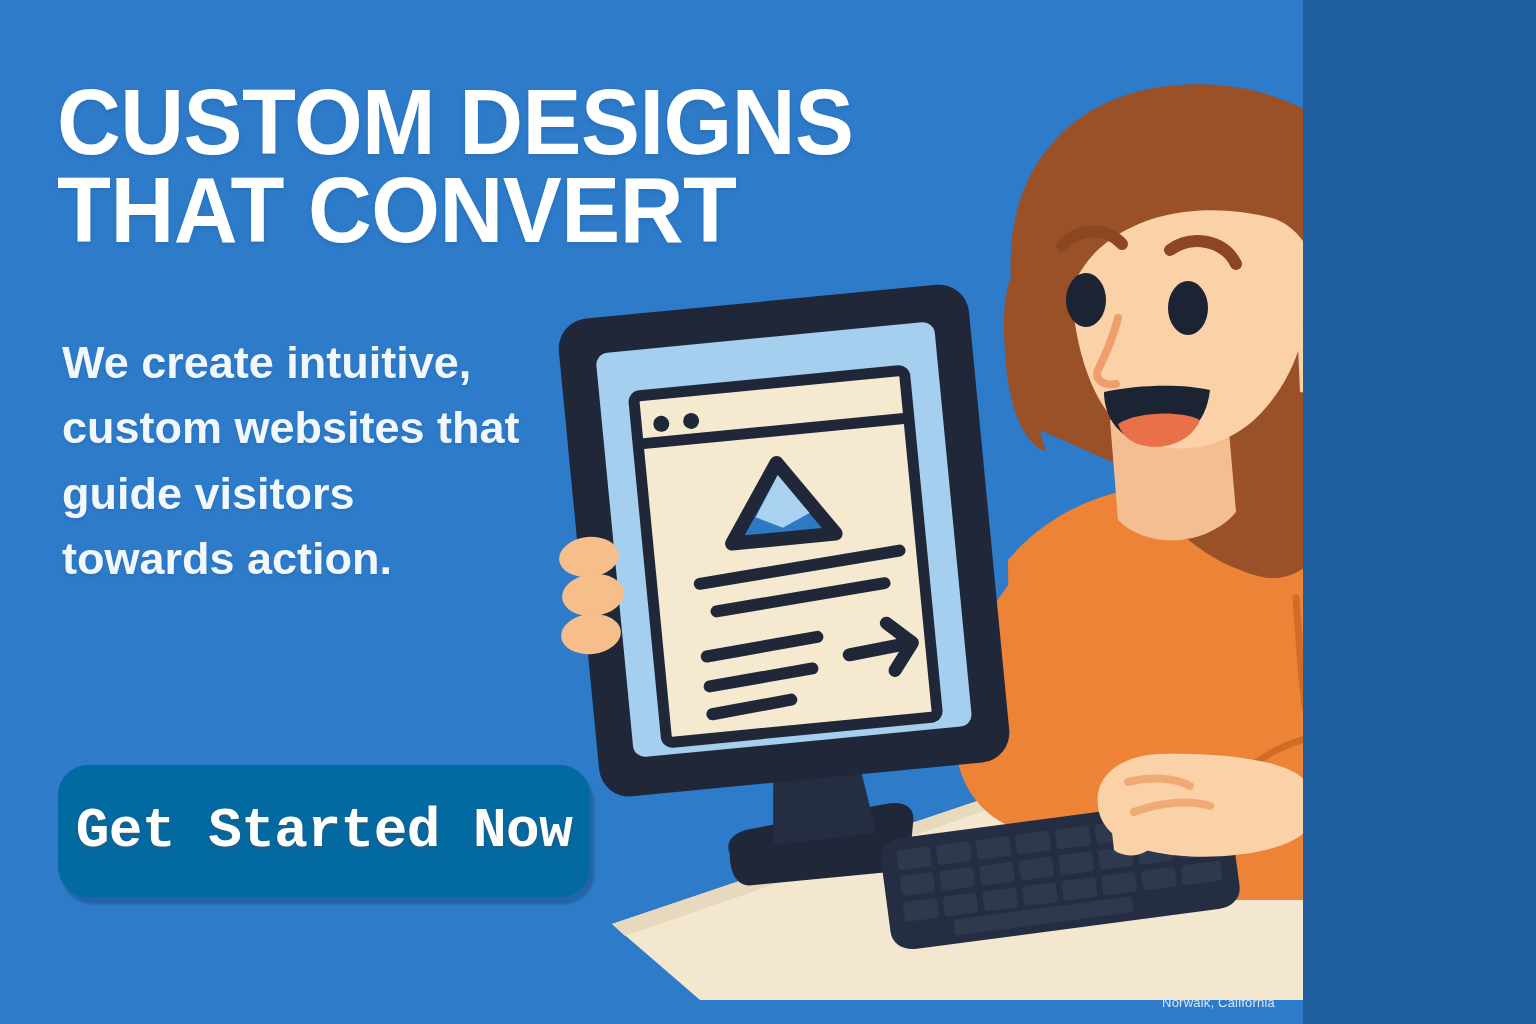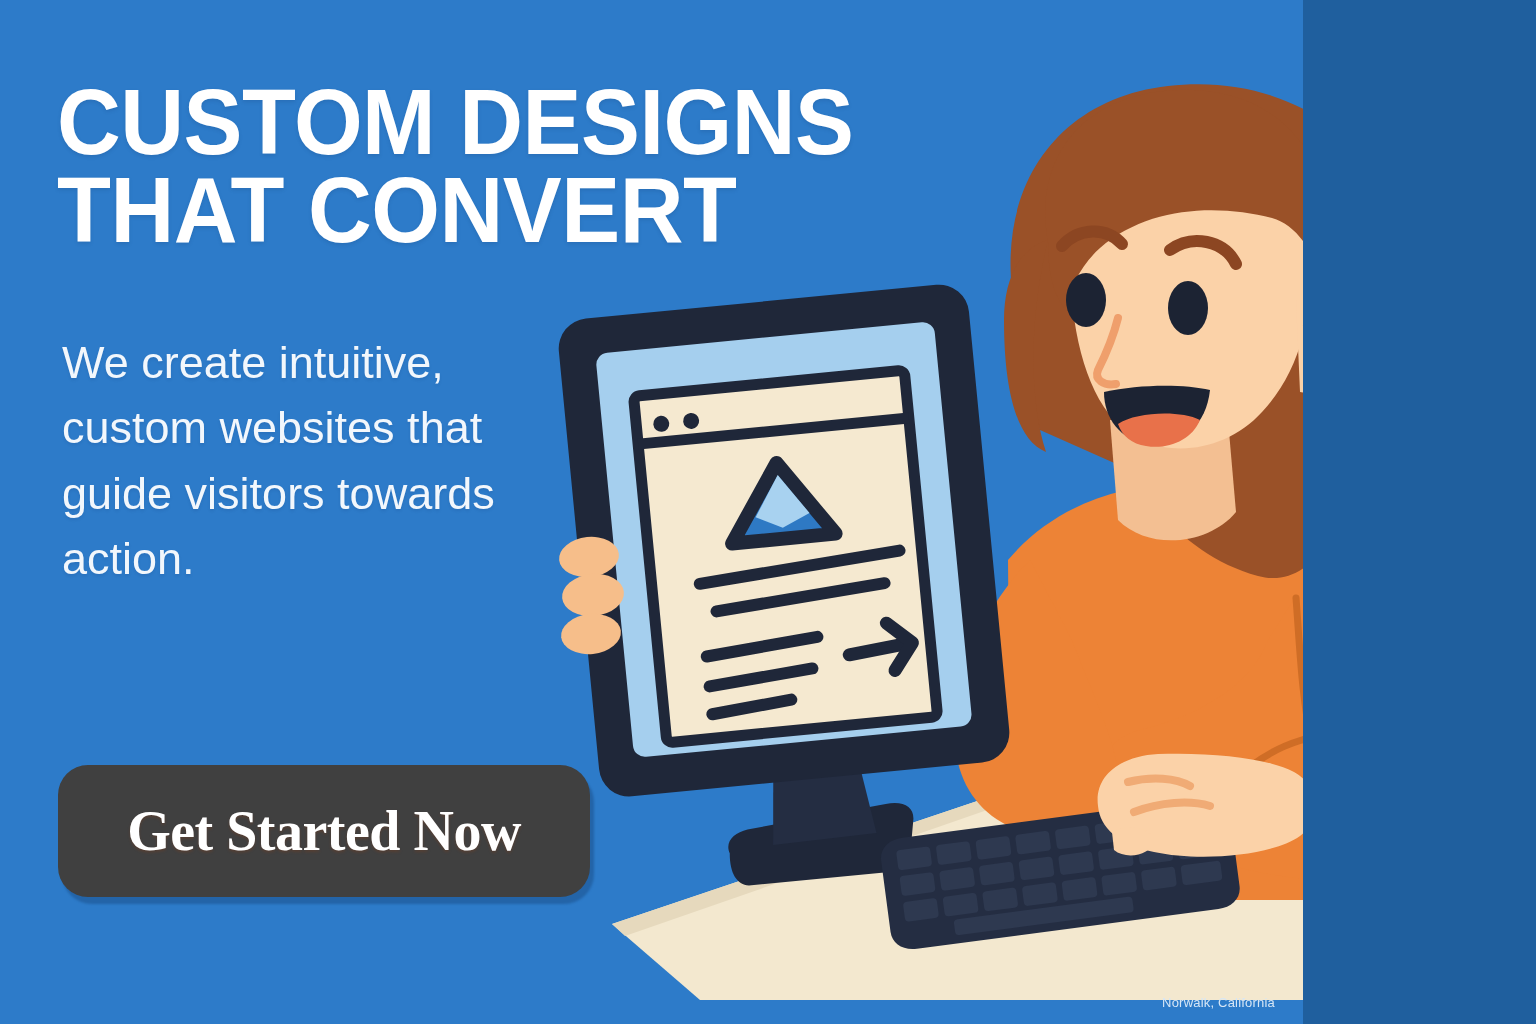--- a/index.html
+++ b/index.html
@@ -35,45 +35,45 @@
   .headline .l2 { display:block; }
 
   .subcopy {
     position: absolute;
     left: 62px;
     top: 330px;
     width: 470px;
     color: #f2f7fc;
     font-size: 45px;
     line-height: 1.45;
-    font-weight: 400;
+    font-weight: 700;
     text-shadow: 0 2px 3px rgba(20,60,110,0.14);
   }
 
   .cta-shadow {
     position: absolute;
     left: 62px;
     top: 772px;
     width: 532px;
     height: 132px;
     border-radius: 30px;
     background: rgba(16,58,105,0.35);
     filter: blur(1px);
   }
   .cta {
     position: absolute;
     left: 58px;
     top: 765px;
     width: 532px;
     height: 132px;
     border-radius: 30px;
-    background: #404040;
+    background: #0369a1;
     border: none;
     color: #ffffff;
-    font-family: Liberation Serif, serif;
+    font-family: Liberation Mono, monospace;
     font-size: 56px;
     font-weight: bold;
     letter-spacing: -0.5px;
     cursor: pointer;
     display: flex;
     align-items: center;
     justify-content: center;
     padding: 5px;
     text-shadow: 0 2px 3px rgba(150,60,10,0.25);
   }

